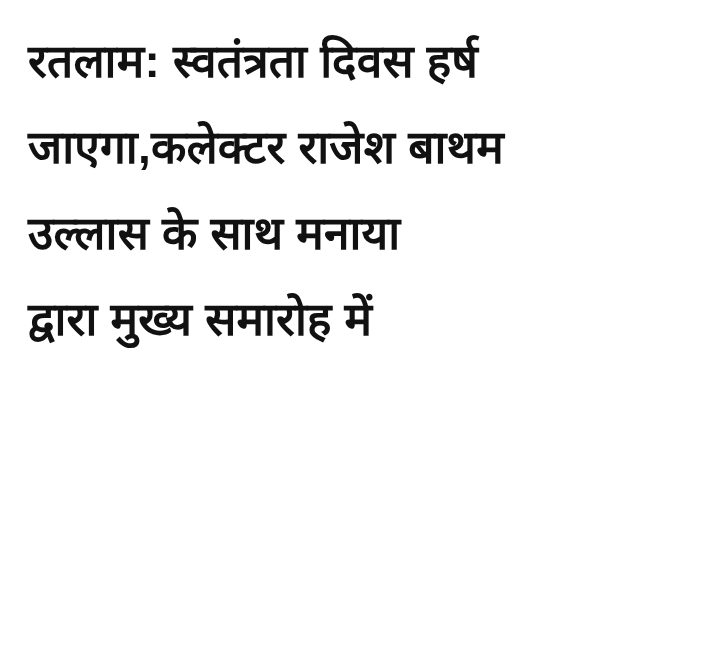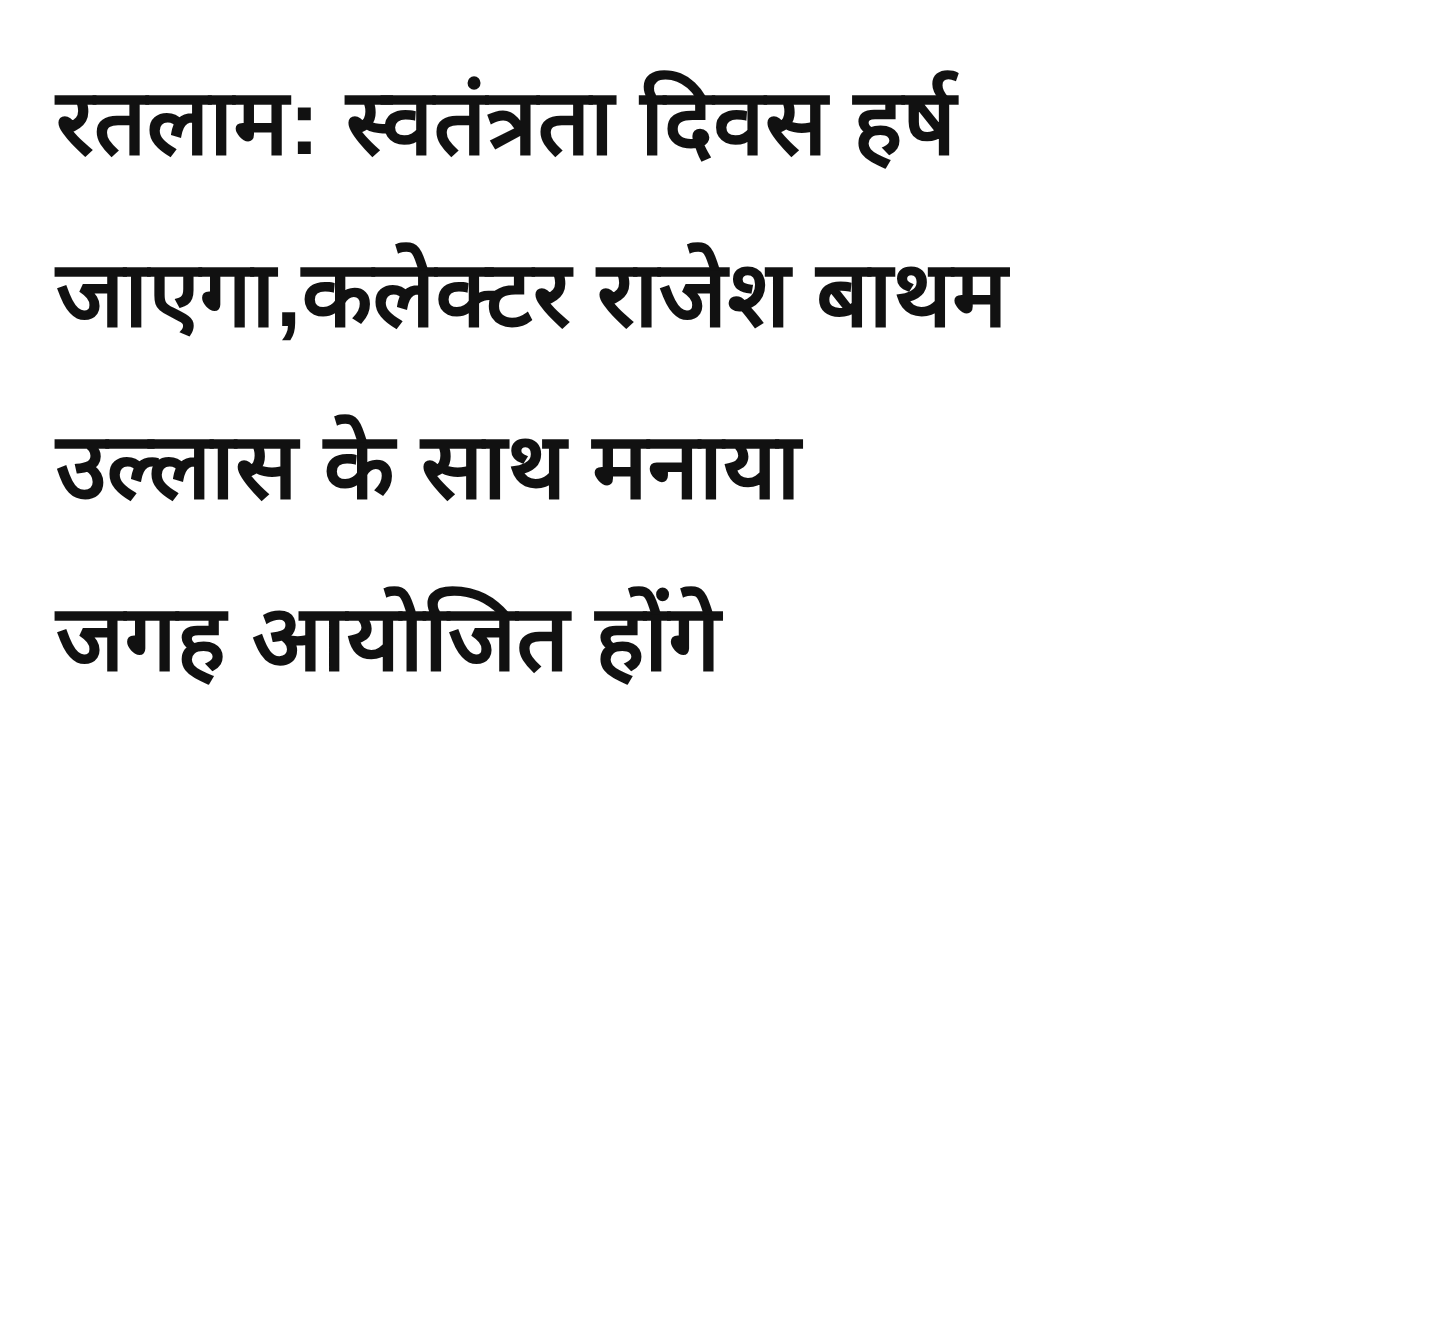--- a/index.html
+++ b/index.html
@@ -33,14 +33,14 @@
     text-rendering: optimizeLegibility;
   }
 </style>
 </head>
 <body>
 
 <div class="headline-block">
   <div class="headline-line">रतलाम: स्वतंत्रता दिवस हर्ष</div>
   <div class="headline-line">जाएगा,कलेक्टर राजेश बाथम</div>
   <div class="headline-line">उल्लास के साथ मनाया</div>
-  <div class="headline-line">जगह आयोजित होंगे</div>
+  <div class="headline-line">द्वारा मुख्य समारोह में</div>
 </div>
 
 </body></html>

